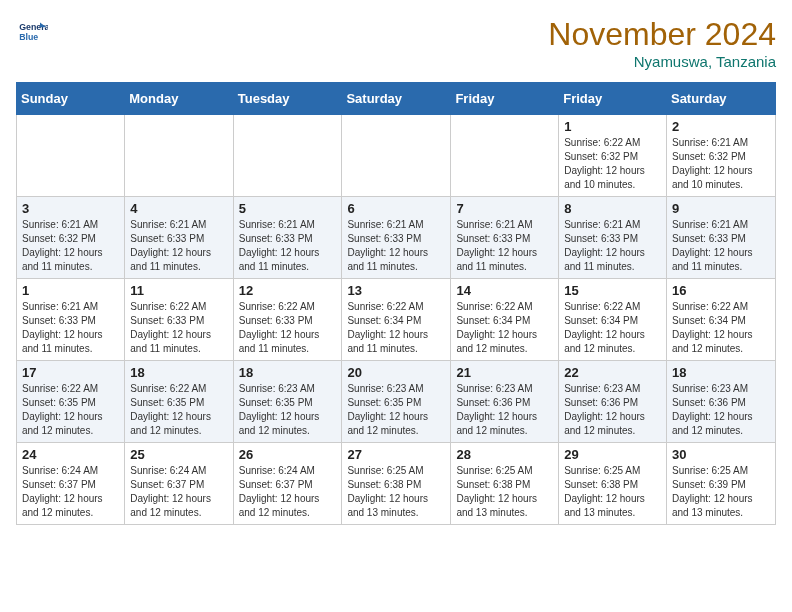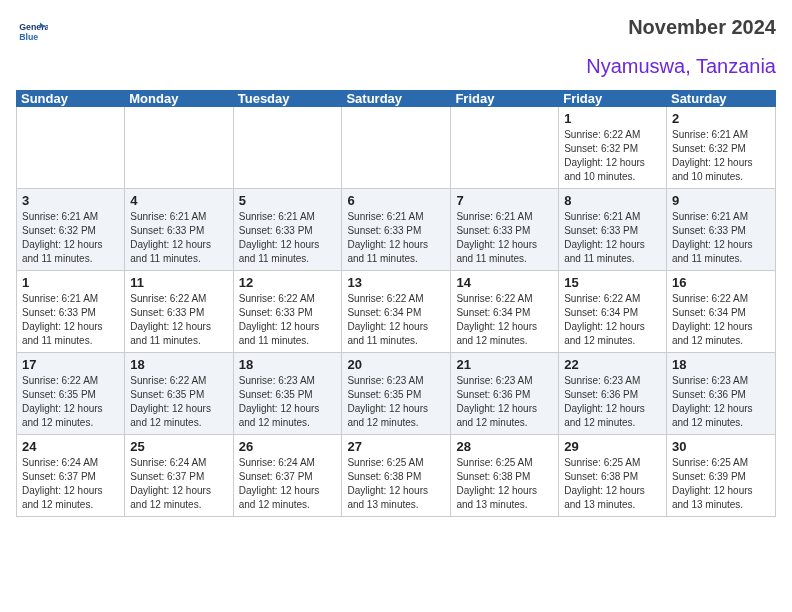--- a/index.html
+++ b/index.html
@@ -22,38 +22,37 @@
       gap: 4px;
     }
     .logo-icon {
       width: 32px;
       height: 32px;
     }
     .title-block {
       text-align: right;
     }
     .month-title {
-      font-size: 20px;
-      font-weight: bold;
-      color: #404040;
+      font-size: 32px;
+      font-weight: normal;
+      color: #a16207;
     }
     .location-title {
-      font-size: 20px;
-      color: #6d28d9;
-      margin-top: 16px;
+      font-size: 15px;
+      color: #0f766e;
     }
     .calendar {
       width: 100%;
       border-collapse: collapse;
       font-size: 11px;
     }
     .calendar thead tr th {
       background: #2a6aad;
       color: #fff;
-      padding: 0 4px;
+      padding: 8px 4px;
       text-align: left;
       font-size: 13px;
       font-weight: bold;
       border: 1px solid #2a6aad;
     }
     .calendar tbody tr td {
       border: 1px solid #ccc;
       vertical-align: top;
       padding: 4px 5px;
       width: 113px;

